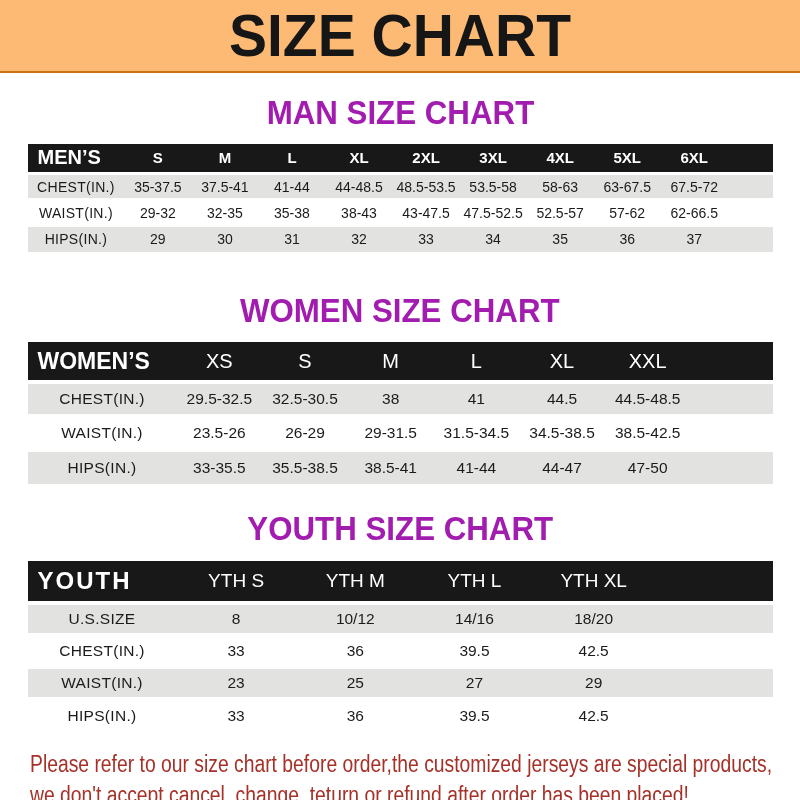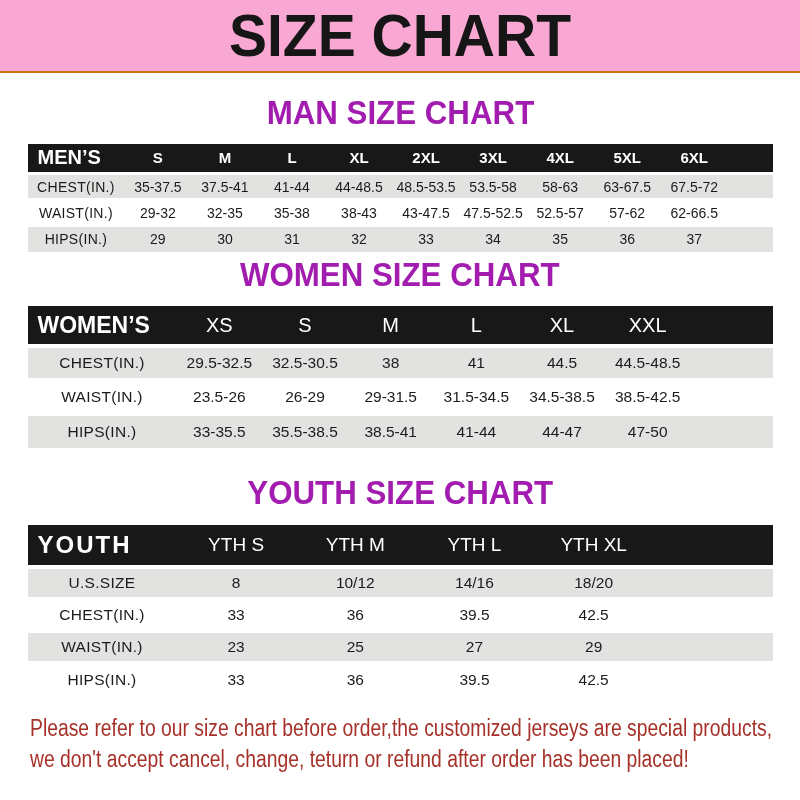--- a/index.html
+++ b/index.html
@@ -19,21 +19,21 @@
     line-height: 1;
   }
 
   
   .section-title {
     text-align: center; color: #a21caf;
     font-size: 34px; font-weight: 700; line-height: 1.08;
   }
   .section-title > span { display: inline-block; transform: scaleX(0.92); }
   #sec-men  .section-title { margin-top: 21px; }
-  #sec-women .section-title { margin-top: 4px; }
+  #sec-women .section-title { margin-top: 40px; }
   #sec-youth .section-title { margin-top: 26px; }
 
   
   table.size-table {
     width: 745px; margin: 13px auto 0 auto;
     border-collapse: collapse; table-layout: fixed;
   }
   #sec-women table.size-table { margin-top: 14px; }
   #sec-youth table.size-table { margin-top: 14px; }
 
@@ -74,21 +74,21 @@
     font-size: 23px; line-height: 31px;
     white-space: nowrap;
   }
   .footer-note p { transform: scaleX(0.84); transform-origin: left center; }
 </style>
 </head>
 <body>
 
 <div>
 
-  <div class="banner" style="background: #f9a8d4;">
+  <div class="banner" style="background: #fdba74;">
     <span class="banner-text">SIZE CHART</span>
   </div>
 
   <section id="sec-men">
     <h2 class="section-title"><span>MAN SIZE CHART</span></h2>
     <table class="size-table men">
         <colgroup>
           <col style="width: 13%;">
           <col style="width: 9%;">
           <col style="width: 9%;">

